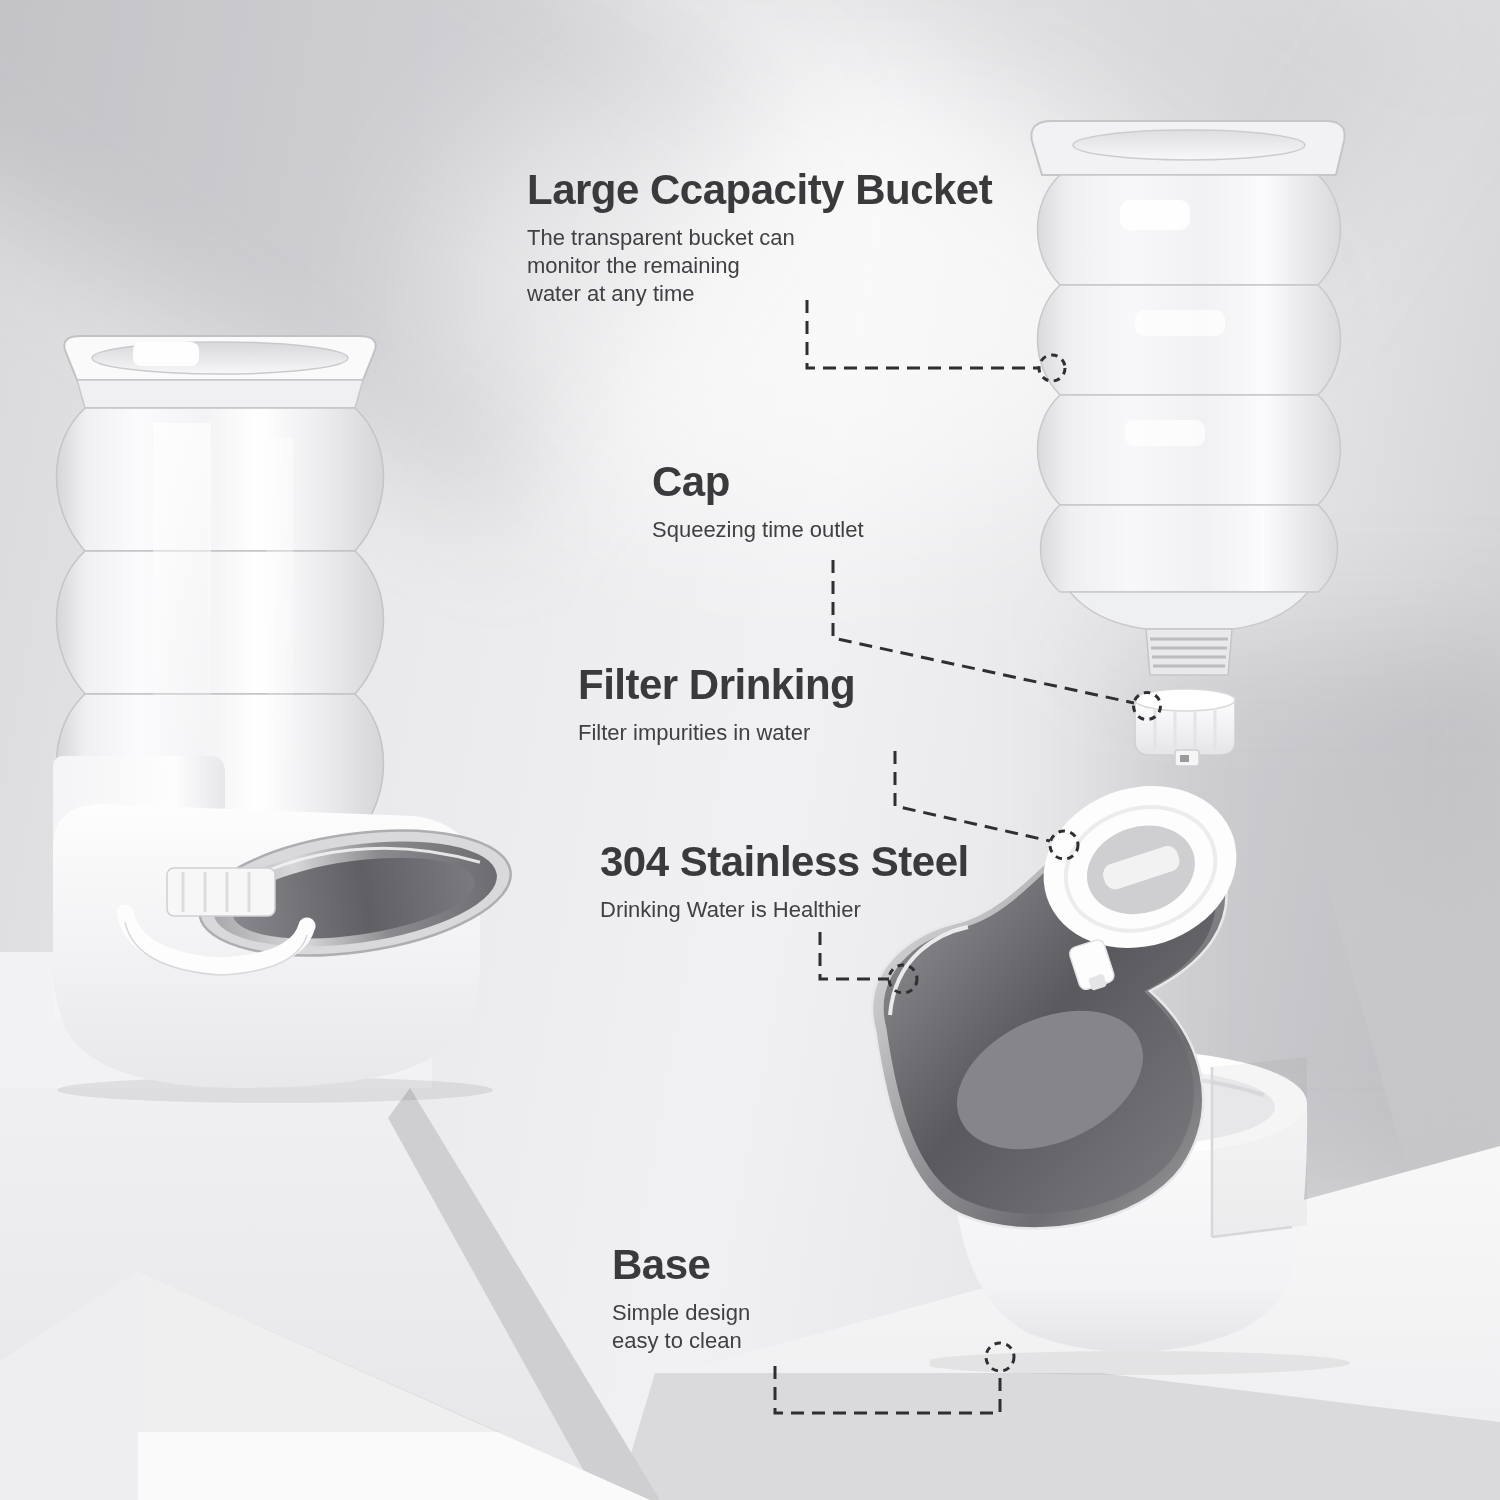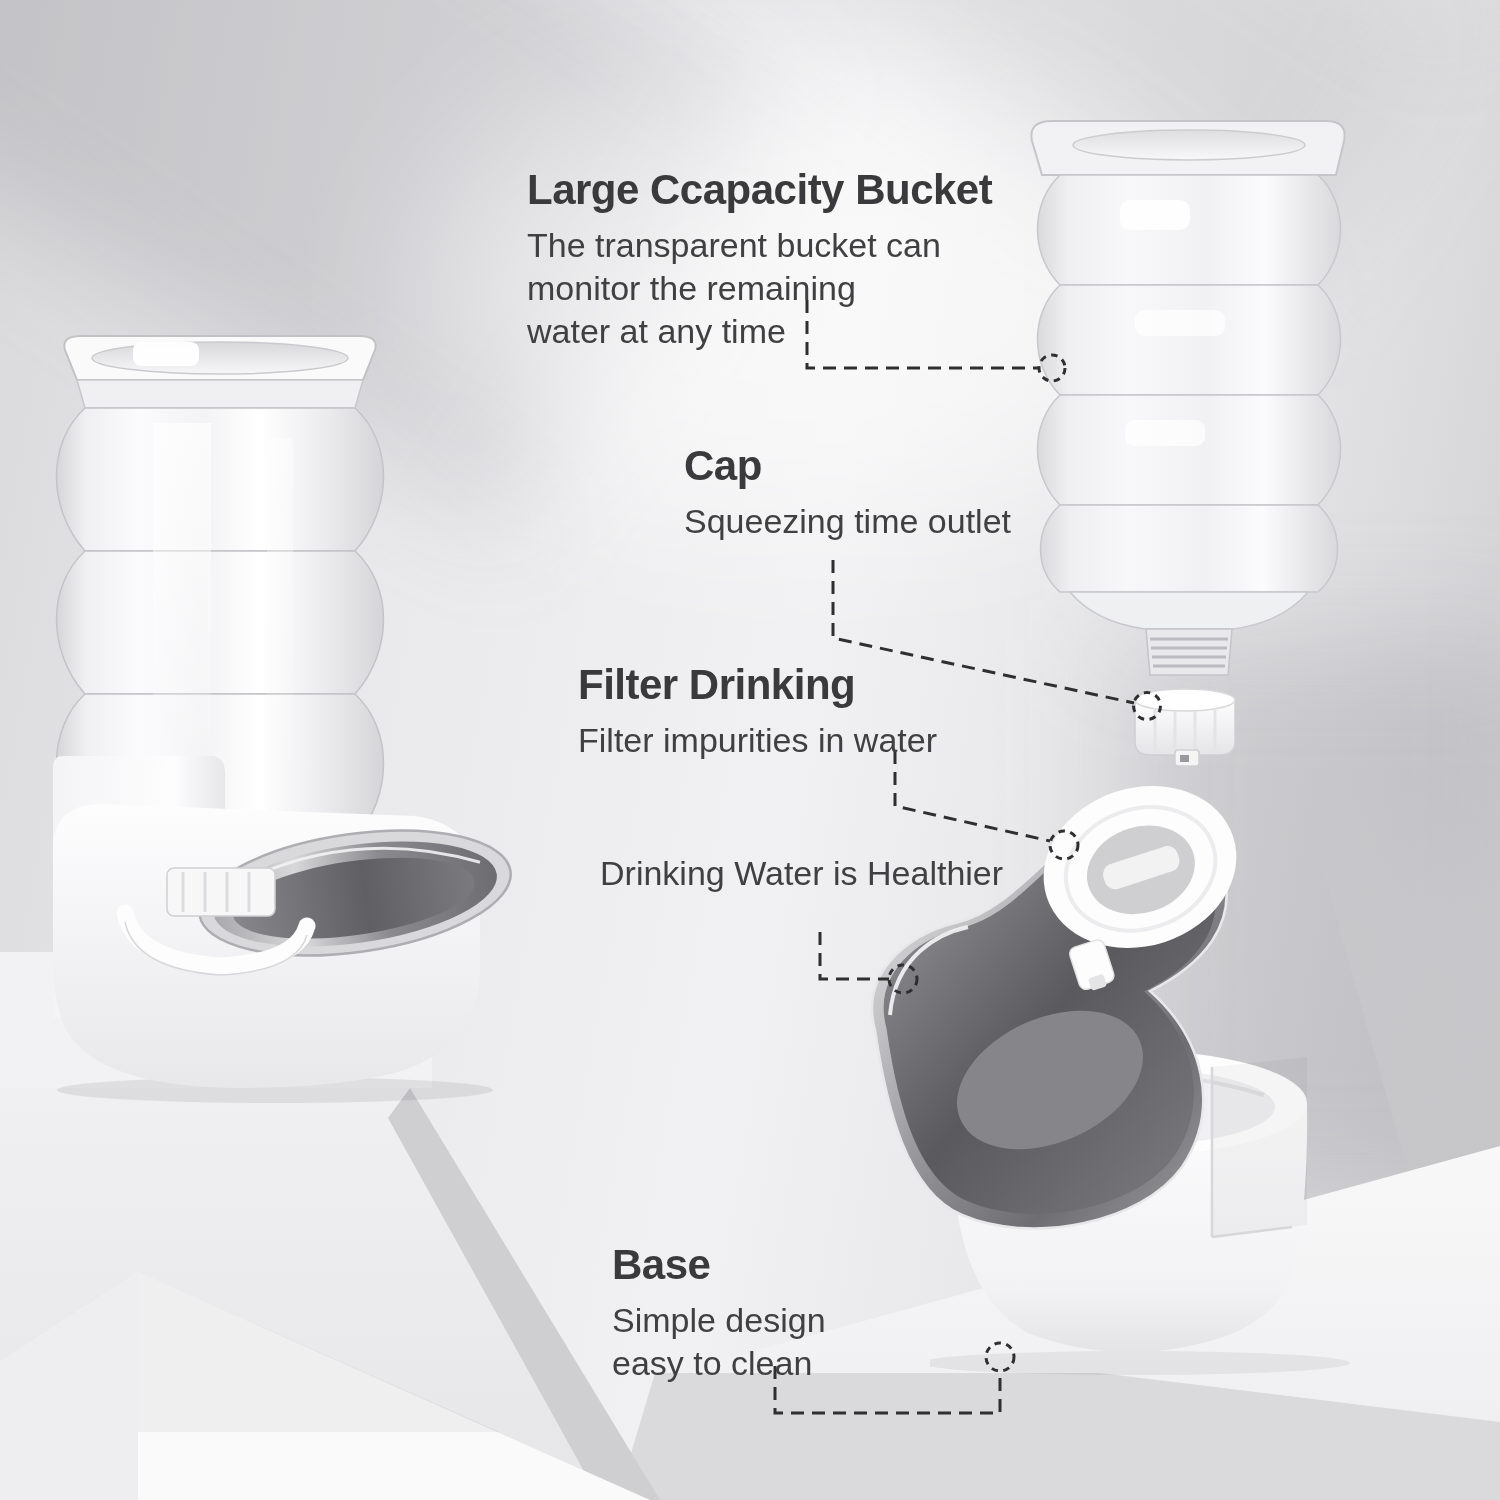--- a/index.html
+++ b/index.html
@@ -10,23 +10,23 @@
     text-decoration:underline;
   }
   .streak{position:absolute;pointer-events:none;}
   .streak.s1{left:-260px;top:-220px;width:980px;height:520px;background:rgba(140,140,146,.28);transform:rotate(33deg);filter:blur(55px);}
   .streak.s2{left:260px;top:-330px;width:1200px;height:330px;background:rgba(150,150,156,.20);transform:rotate(33deg);filter:blur(60px);}
   .streak.s3{left:430px;top:60px;width:760px;height:470px;background:rgba(255,255,255,.55);filter:blur(80px);border-radius:50%;}
   .streak.s4{left:1120px;top:640px;width:420px;height:560px;background:rgba(120,120,126,.22);filter:blur(60px);}
   svg.layer{position:absolute;left:0;top:0;}
   .ann{position:absolute;color:#3a3a3c;z-index:6;}
   .ann h2{margin:0;font-size:42px;font-weight:bold;letter-spacing:-.5px;line-height:1.05;}
-  .ann p{margin:12px 0 0 0;font-size:34px;font-weight:400;line-height:1.27;white-space:pre-line;color:#404043;}
+  .ann p{margin:12px 0 0 0;font-size:22px;font-weight:400;line-height:1.27;white-space:pre-line;color:#404043;}
   .ann.a-bucket{left:527px;top:168px;}
-  .ann.a-cap{left:652px;top:444px;margin-left:32px;}
+  .ann.a-cap{left:652px;top:460px;}
   .ann.a-filter{left:578px;top:663px;}
   .ann.a-steel{left:600px;top:840px;}
   .ann.a-base{left:612px;top:1243px;}
   .pos{position:absolute;}
 </style>
 </head>
 <body>
 
 <div class="canvas">
 
@@ -268,20 +268,21 @@
   </div>
   <div class="ann a-cap">
     <h2>Cap</h2>
     <p>Squeezing time outlet</p>
   </div>
   <div class="ann a-filter">
     <h2>Filter Drinking</h2>
     <p>Filter impurities in water</p>
   </div>
   <div class="ann a-steel">
+    <h2>304 Stainless Steel</h2>
     <p>Drinking Water is Healthier</p>
   </div>
   <div class="ann a-base">
     <h2>Base</h2>
     <p>Simple design
 easy to clean</p>
   </div>
 
 </div>
 

